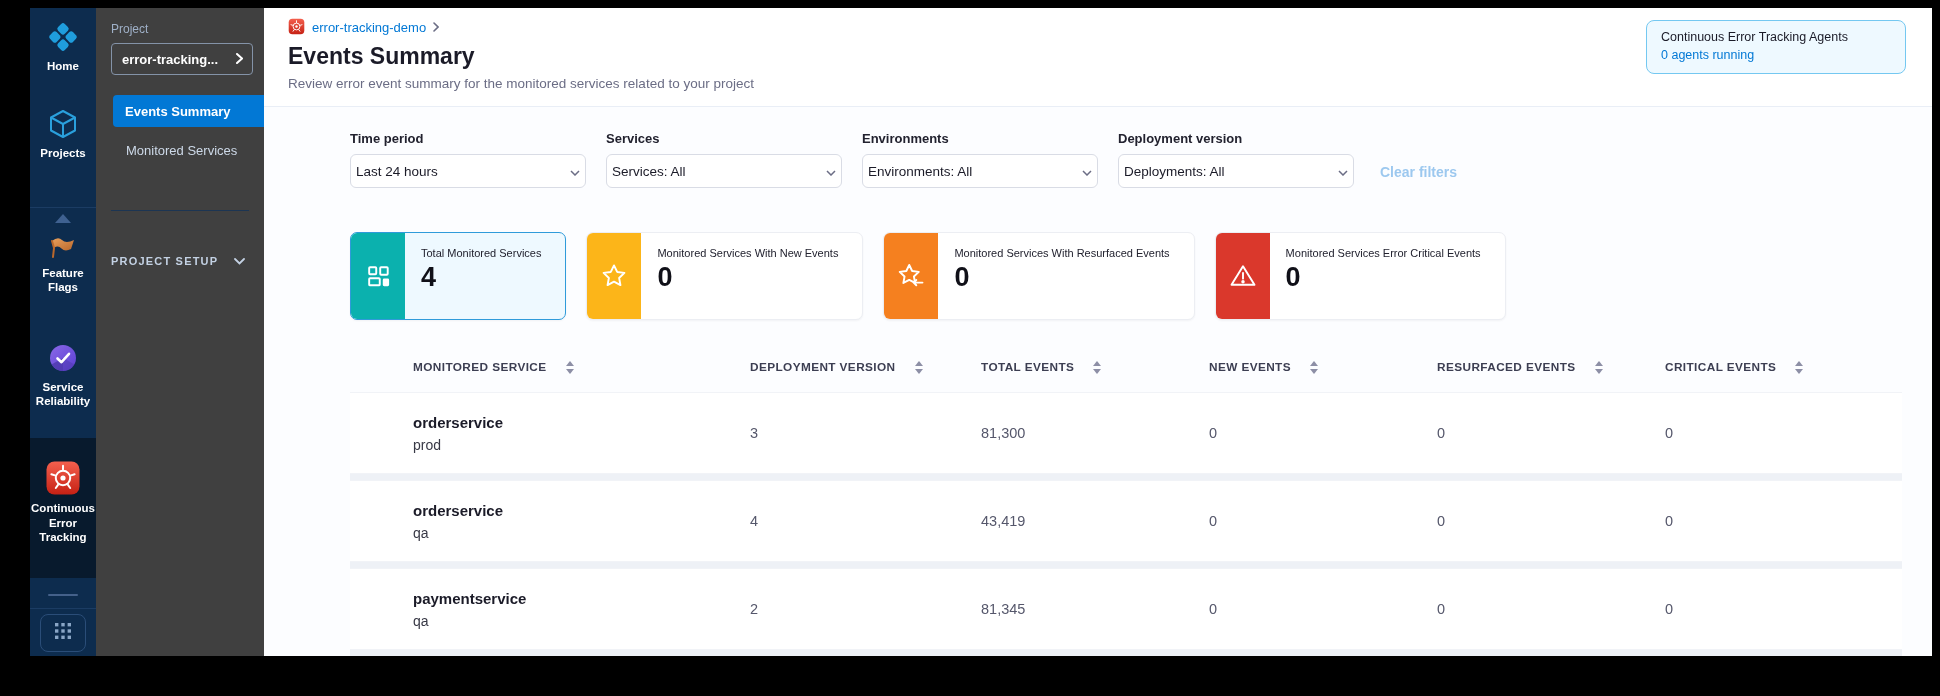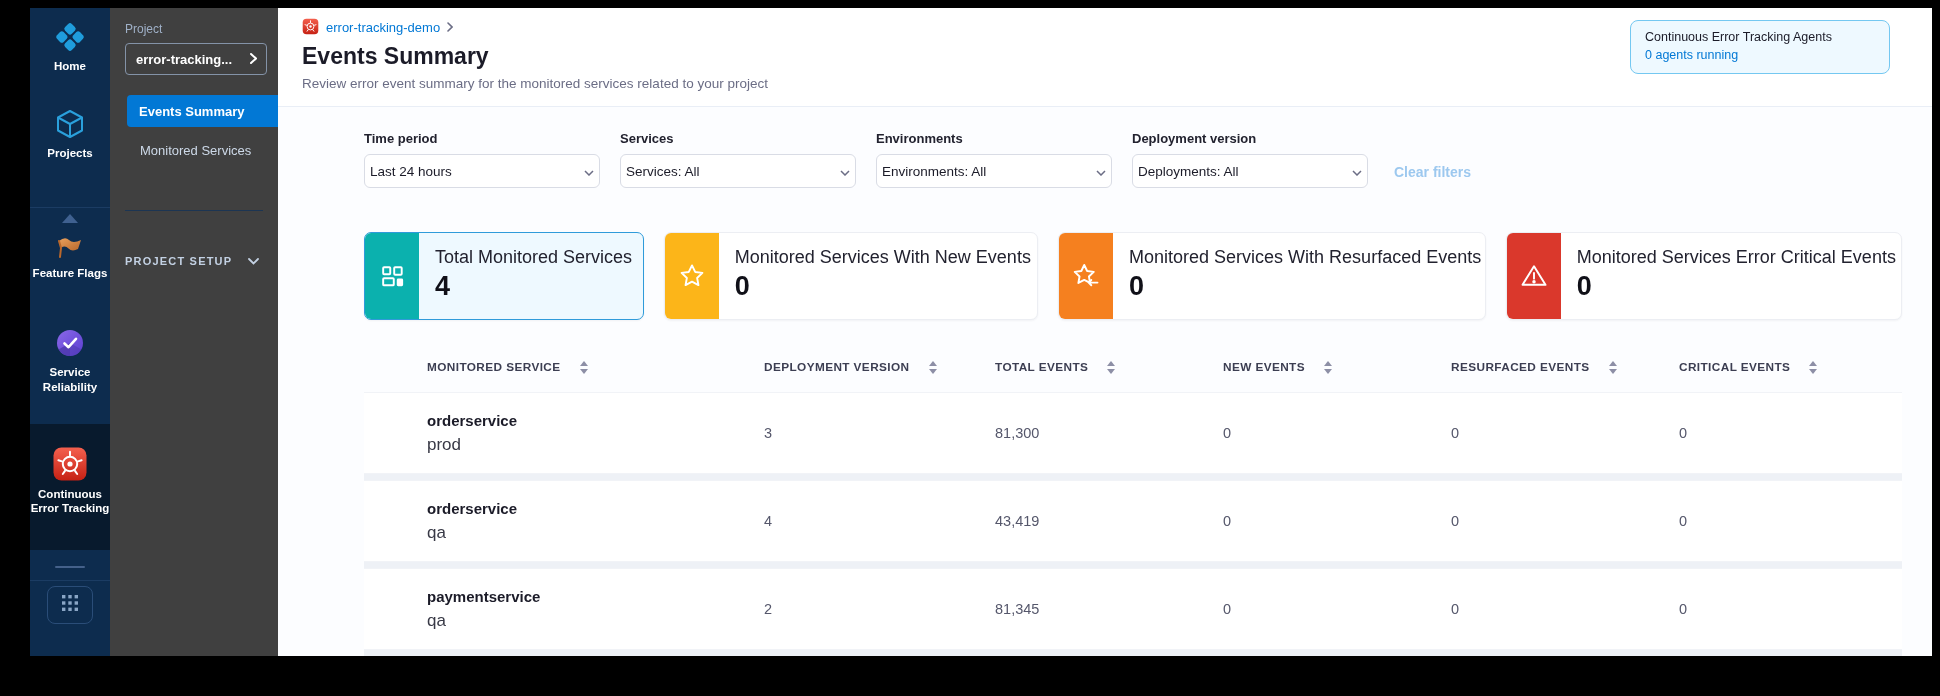--- a/index.html
+++ b/index.html
@@ -1,20 +1,20 @@
 <!DOCTYPE html>
 <html><head>
 <meta charset="utf-8">
 <style>
   html,body{margin:0;padding:0;width:1940px;height:696px;background:#000;overflow:hidden;
     font-family:"Liberation Sans",sans-serif;-webkit-font-smoothing:antialiased;}
   .frame{position:absolute;left:30px;top:8px;width:1902px;height:648px;background:#fff;display:flex;overflow:hidden;}
 
   
-  .rail{width:80px;background:#0d2c4e;flex-shrink:0;display:flex;flex-direction:column;align-items:center;color:#fff;}
+  .rail{width:66px;background:#0d2c4e;flex-shrink:0;display:flex;flex-direction:column;align-items:center;color:#fff;}
   .rail-item{width:100%;display:flex;flex-direction:column;align-items:center;gap:5px;text-align:center;
     font-size:11.5px;font-weight:600;line-height:1.25;cursor:pointer;padding:4px 3px;}
   .rail-item svg{display:block;}
   .ri-home{margin-top:8px;}
   .ri-projects{margin-top:26px;}
   .rail-div{width:100%;border:0;border-top:1px solid #1b3c63;margin:42px 0 6px;}
   .rail-up{color:#3f6190;line-height:0;cursor:pointer;}
   .ri-ff{margin-top:6px;}
   .ri-sr{margin-top:38px;}
   .ri-cet{margin-top:26px;background:#081a2d;padding:22px 3px 34px;}
@@ -38,21 +38,21 @@
   .pn-section{margin:44px 0 0 15px;display:flex;align-items:center;gap:16px;font-size:11px;
     letter-spacing:1.2px;font-weight:700;color:#c3d1e3;cursor:pointer;}
 
   
   .main{flex:1;min-width:0;background:#fcfdff;display:flex;flex-direction:column;}
   .hdr{background:#fff;border-bottom:1px solid #e9eef6;padding:10px 24px 15px;position:relative;flex-shrink:0;}
   .crumbs{display:flex;align-items:flex-end;gap:7px;font-size:13px;}
   .crumb-link{color:#0278d5;cursor:pointer;}
   .page-title{font-size:23px;font-weight:700;color:#1b1b28;margin-top:8px;}
   .page-sub{font-size:13.5px;color:#6b6d85;margin-top:6px;}
-  .agents-box{position:absolute;right:42px;top:12px;background:#eef9ff;border:1px solid #74c8f1;border-radius:8px;
+  .agents-box{position:absolute;right:26px;top:12px;background:#eef9ff;border:1px solid #74c8f1;border-radius:8px;
     padding:9px 14px 11px;min-width:230px;cursor:pointer;}
   .agents-title{font-size:12.5px;color:#1b1b28;}
   .agents-link{font-size:12.5px;color:#0278d5;margin-top:4px;}
 
   .content{padding:24px 30px 0 86px;}
 
   .filters{display:flex;align-items:flex-end;gap:20px;}
   .ffield{width:236px;}
   .flabel{font-size:13px;font-weight:600;color:#22222f;margin-bottom:8px;}
   .fselect{height:32px;border:1px solid #d9dce5;border-radius:6px;background:#fff;display:flex;align-items:center;
@@ -62,33 +62,33 @@
   .cards{display:flex;gap:20px;margin-top:44px;}
   .card{background:#fff;border:1px solid #eceef3;border-radius:7px;height:86px;display:flex;overflow:hidden;
     box-shadow:0 1px 2px rgba(40,41,61,.05);cursor:pointer;}
   .card.selected{background:#eef9ff;border:1px solid #2f9bda;}
   .card-icon{width:54px;flex-shrink:0;display:flex;align-items:center;justify-content:center;}
   .c-teal{background:#0bb1ae;}
   .c-yellow{background:#fcb519;}
   .c-orange{background:#f5801f;}
   .c-red{background:#da382c;}
   .card-body{padding:14px 24px 0 16px;}
-  .card-label{font-size:18px;color:#22222f;white-space:nowrap;}
+  .card-label{font-size:11px;color:#22222f;white-space:nowrap;}
   .card-value{font-size:27px;font-weight:700;color:#101018;margin-top:5px;line-height:1;}
 
   .tbl{margin-top:34px;}
   .tgrid{display:grid;grid-template-columns:337px 231px 228px 228px 228px 1fr;padding-left:63px;align-items:center;}
   .tbl-head{height:26px;}
   .th{display:flex;align-items:center;gap:19px;font-size:11.8px;font-weight:700;letter-spacing:.4px;
     color:#3c3e52;text-transform:uppercase;cursor:pointer;white-space:nowrap;}
   .rows{margin-top:12px;}
   .trow{background:#fff;height:80px;border-top:1px solid #f1f3f7;border-bottom:1px solid #f1f3f7;cursor:pointer;}
   .spacer{height:6px;background:#eef1f6;}
   .svc{font-weight:700;font-size:15px;color:#1b1b28;}
-  .env{font-size:17px;color:#383946;margin-top:6px;}
+  .env{font-size:14px;color:#383946;margin-top:6px;}
   .num{font-size:14.5px;color:#55576b;}
 </style>
 </head>
 <body>
 
 <svg width="0" height="0" style="position:absolute">
   <defs>
     <linearGradient id="gRed" x1="0" y1="0" x2="0" y2="1">
       <stop offset="0" stop-color="#f4604e"></stop>
         <stop offset="1" stop-color="#c62114"></stop>

